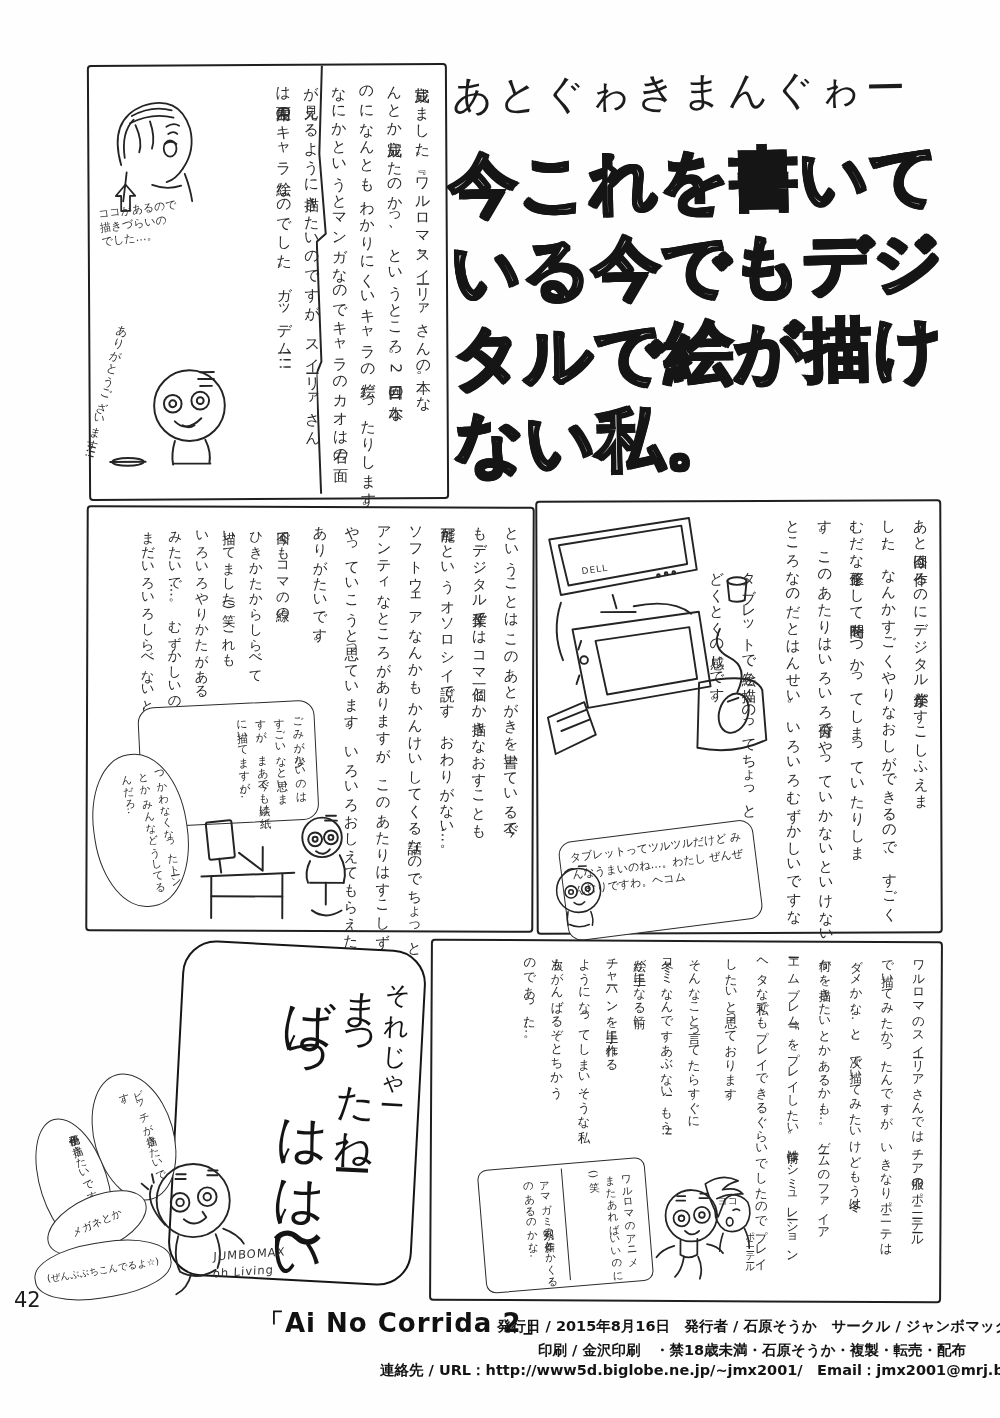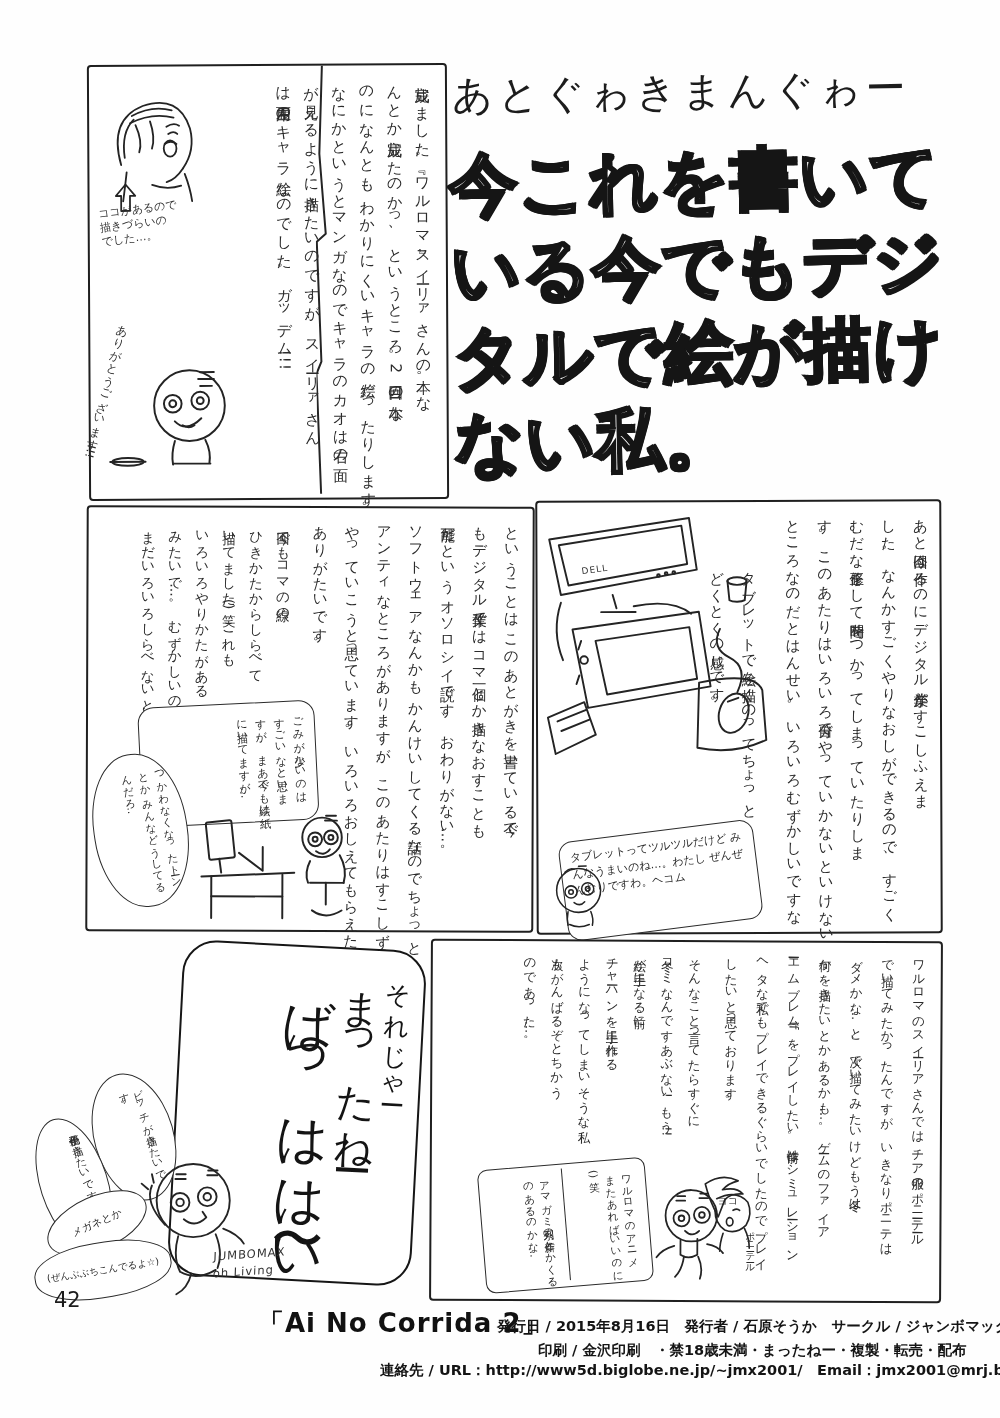--- a/index.html
+++ b/index.html
@@ -69,21 +69,21 @@
   .bubble-bitch .vtext{right:16px;top:12px;height:108px;font-size:10.5px;}
   .bubble-kasshoku{left:40px;top:1116px;width:66px;height:134px;border-radius:50%;transform:rotate(-18deg);}
   .bubble-kasshoku .vtext{right:12px;top:12px;height:112px;font-size:10.5px;}
   .bubble-megane{left:44px;top:1196px;width:104px;height:52px;border-radius:50%;transform:rotate(-24deg);
                  font-size:10.5px;display:flex;align-items:center;justify-content:center;color:#2b2b2b;}
   .bubble-zenbu{left:34px;top:1242px;width:136px;height:54px;border-radius:46%;transform:rotate(-9deg);
                 font-size:9.5px;display:flex;align-items:center;justify-content:center;text-align:center;color:#2b2b2b;}
   .signature{position:absolute;left:213px;top:1246px;font-size:11.5px;line-height:1.5;
              transform:rotate(-4deg) skewX(-6deg);color:#333;letter-spacing:1px;}
 
-  .pagenum{position:absolute;left:14px;top:1288px;font-size:21px;color:#1b1b1b;margin-left:40px;}
+  .pagenum{position:absolute;left:14px;top:1288px;font-size:21px;color:#1b1b1b;}
 
   
   .f-title{position:absolute;left:258px;top:1306px;font-size:26px;font-weight:bold;color:#111;letter-spacing:1px;}
   .f-line{position:absolute;font-size:14.5px;font-weight:600;color:#141414;white-space:nowrap;}
   .f-pub{left:497px;top:1317px;}
   .f-print{left:538px;top:1341px;}
   .f-contact{left:380px;top:1361px;}
 </style>
 </head>
 <body>
@@ -324,16 +324,16 @@
   </svg>
   <div class="signature">
     <div>JUMBOMAX</div>
     <div>oh Living</div>
   </div>
 
   <div class="pagenum">42</div>
 
   <div class="f-title">「Ai No Corrida 2」</div>
   <div class="f-line f-pub">発行日 / 2015年8月16日　発行者 / 石原そうか　サークル / ジャンボマックス</div>
-  <div class="f-line f-print">印刷 / 金沢印刷　・禁18歳未満・まったねー・複製・転売・配布</div>
+  <div class="f-line f-print">印刷 / 金沢印刷　・禁18歳未満・石原そうか・複製・転売・配布</div>
   <div class="f-line f-contact">連絡先 / URL：http://www5d.biglobe.ne.jp/~jmx2001/　Email：jmx2001@mrj.biglobe.ne.jp</div>
 
 </div>
 
 </body></html>

